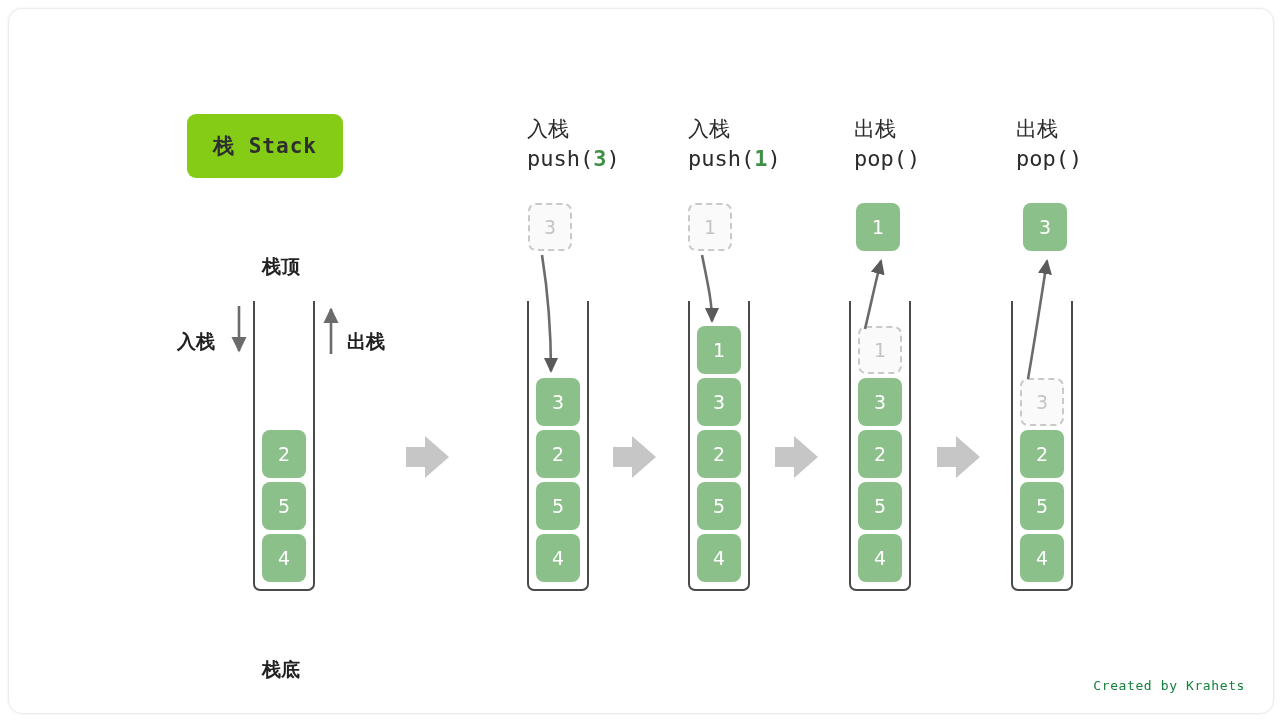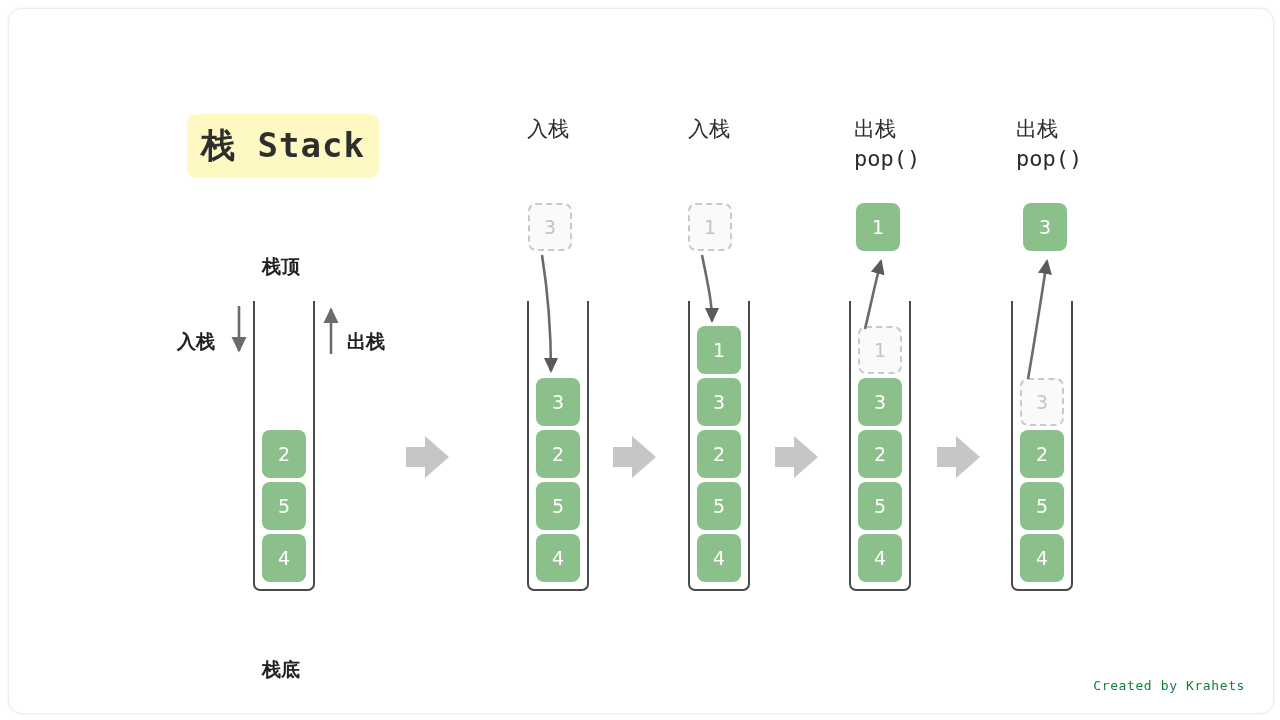--- a/index.html
+++ b/index.html
@@ -24,26 +24,26 @@
     border: 1px solid #ececec;
     border-radius: 14px;
     box-shadow: 0 0 3px rgba(0,0,0,0.07);
     overflow: hidden;
   }
   .abs { position: absolute; }
 
   
   #title-badge {
     left: 178px; top: 105px;
-    width: 192px; height: 64px;
-    background: #fef9c3;
+    width: 156px; height: 64px;
+    background: #84cc16;
     border-radius: 9px;
     display: flex; align-items: center; justify-content: center;
     font-family: "DejaVu Sans Mono", "Liberation Mono", monospace;
-    font-size: 34px;
+    font-size: 21px;
     font-weight: bold;
     color: #2e2e2e;
     letter-spacing: 1px;
   }
 
   
   .cn-label {
     font-family: Liberation Sans, sans-serif;
     font-weight: bold;
     font-size: 19px;
@@ -165,33 +165,35 @@
   <div class="abs stack-wrap" style="left:244px; top:292px;">
     <div class="stack-tube">
       <div class="cell filled">2</div>
       <div class="cell filled">5</div>
       <div class="cell filled">4</div>
     </div>
   </div>
 
   <div class="abs col-head" style="left:518px; top:106px;">
     <div class="cn">入栈</div>
+    <div class="code"><span>push(</span><span class="arg">3</span><span>)</span></div>
   </div>
   <div class="abs free-box ghost" style="left:519px; top:194px;">3</div>
   <div class="abs stack-wrap" style="left:518px; top:292px;">
     <div class="stack-tube">
       <div class="cell filled">3</div>
       <div class="cell filled">2</div>
       <div class="cell filled">5</div>
       <div class="cell filled">4</div>
     </div>
   </div>
 
   <div class="abs col-head" style="left:679px; top:106px;">
     <div class="cn">入栈</div>
+    <div class="code"><span>push(</span><span class="arg">1</span><span>)</span></div>
   </div>
   <div class="abs free-box ghost" style="left:679px; top:194px;">1</div>
   <div class="abs stack-wrap" style="left:679px; top:292px;">
     <div class="stack-tube">
       <div class="cell filled">1</div>
       <div class="cell filled">3</div>
       <div class="cell filled">2</div>
       <div class="cell filled">5</div>
       <div class="cell filled">4</div>
     </div>

